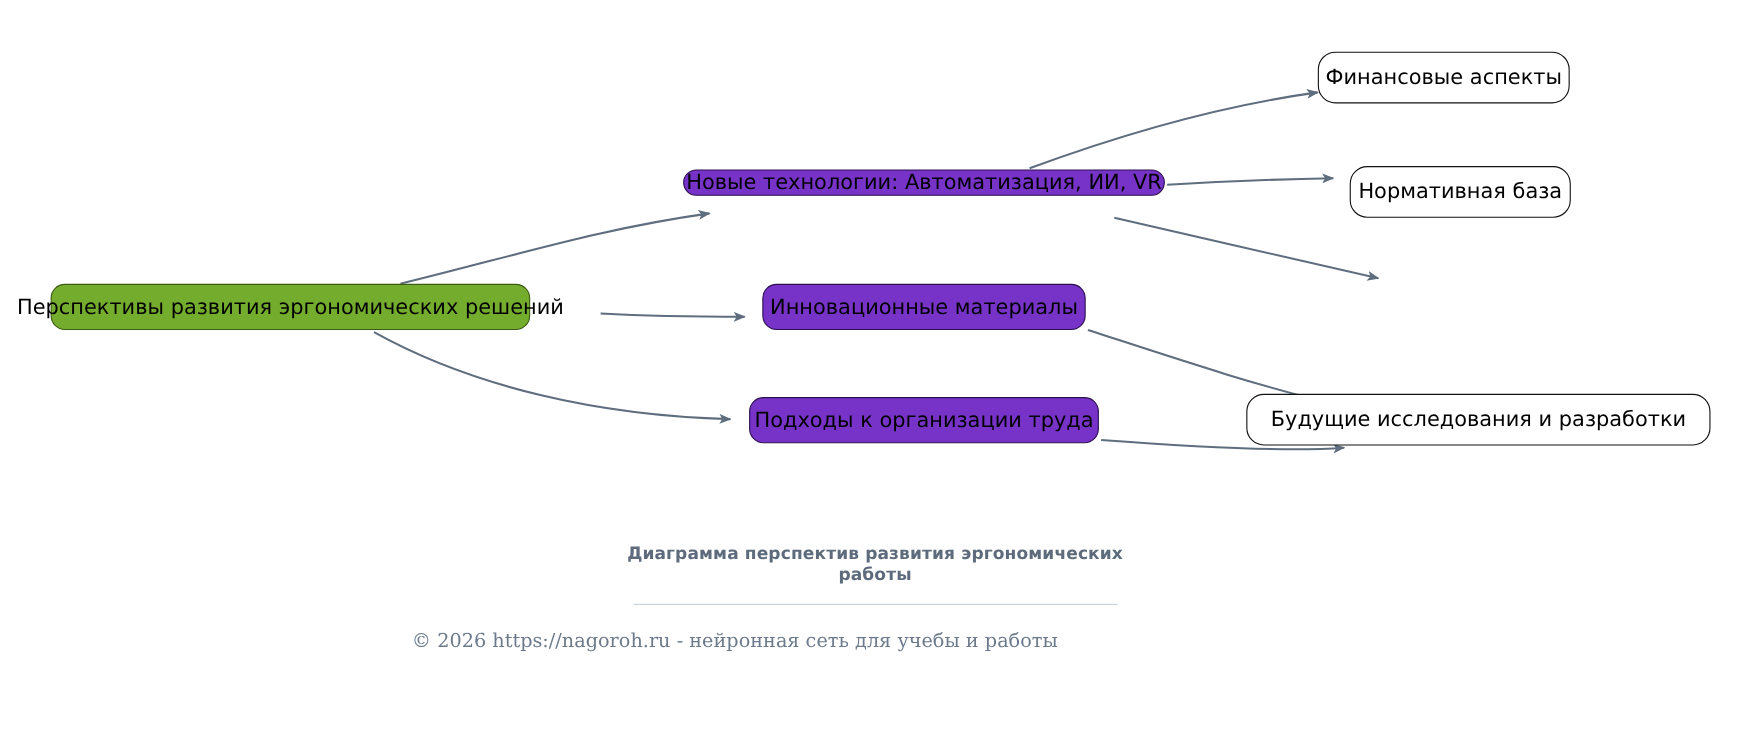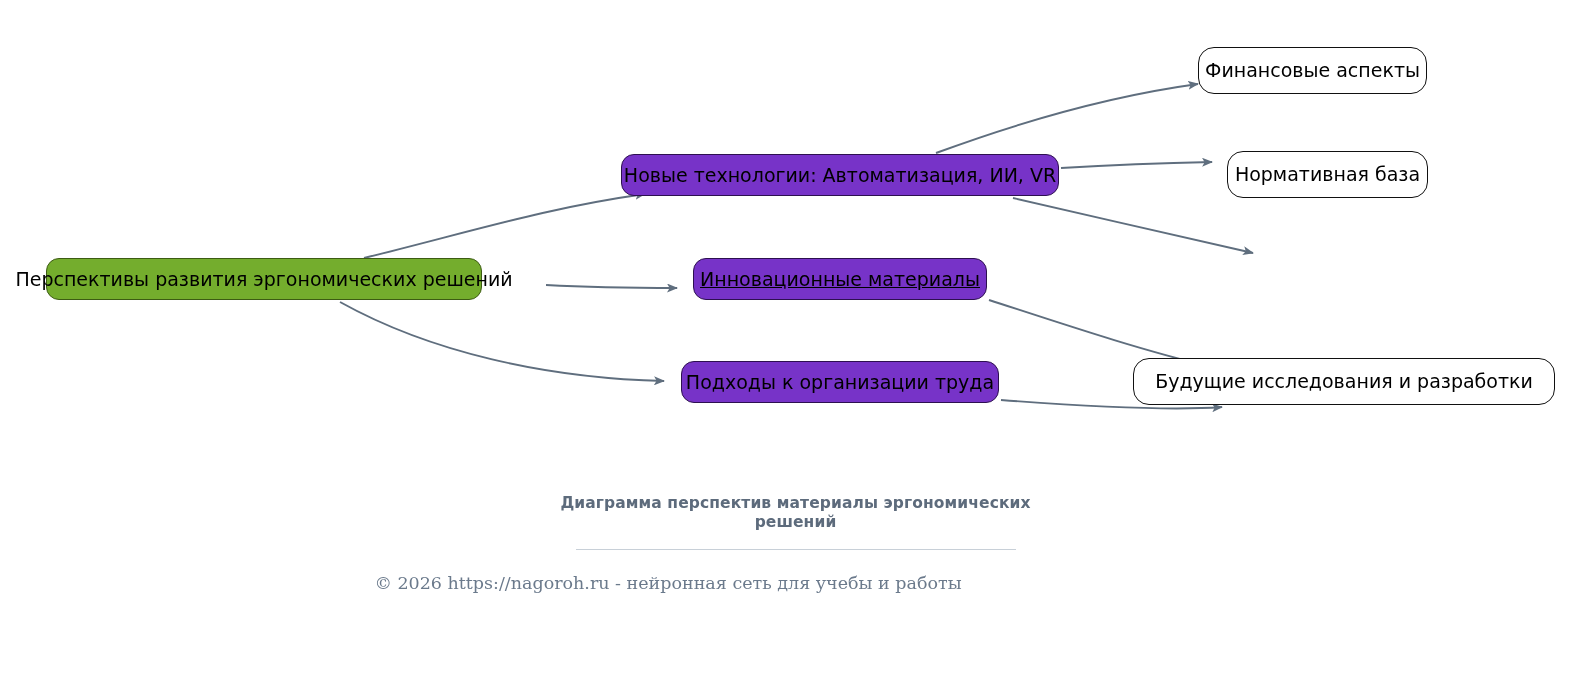--- a/index.html
+++ b/index.html
@@ -129,25 +129,25 @@
 
     <path d="M 989,300 C 1060,323 1140,350 1208,366" fill="none" stroke="#5f6e7e" stroke-width="1.9" marker-end="url(#arrowhead)"></path>
 
     <path d="M 1001,400 C 1080,406 1170,411 1222,407" fill="none" stroke="#5f6e7e" stroke-width="1.9" marker-end="url(#arrowhead)"></path>
   </svg>
 
   <div class="node node-root" style="left:46px; top:258px; width:436px; height:42px;">
     <span class="node-label">Перспективы развития эргономических решений</span>
   </div>
 
-  <div class="node node-branch" style="left:621px; top:154px; width:438px; height:42px;">
+  <div class="node node-branch" style="left:621px; top:154px; width:438px; height:24px;">
     <span class="node-label">Новые технологии: Автоматизация, ИИ, VR</span>
   </div>
 
-  <div class="node node-branch" style="left:693px; top:258px; width:294px; height:42px;text-decoration:underline;">
+  <div class="node node-branch" style="left:693px; top:258px; width:294px; height:42px;">
     <span class="node-label">Инновационные материалы</span>
   </div>
 
   <div class="node node-branch" style="left:681px; top:361px; width:318px; height:42px;">
     <span class="node-label">Подходы к организации труда</span>
   </div>
 
   <div class="node node-leaf" style="left:1198px; top:47px; width:229px; height:47px;">
     <span class="node-label">Финансовые аспекты</span>
   </div>
@@ -157,17 +157,17 @@
   </div>
 
 
   <div class="node node-leaf" style="left:1133px; top:358px; width:422px; height:47px;">
     <span class="node-label">Будущие исследования и разработки</span>
   </div>
 
 </div>
 
 <div id="caption-block">
-  <div id="caption-title">Диаграмма перспектив материалы эргономических решений</div>
+  <div id="caption-title">Диаграмма перспектив развития эргономических работы</div>
   <div id="caption-divider"></div>
 </div>
 
 <div id="footer-text">© 2026 https://nagoroh.ru - нейронная сеть для учебы и работы</div>
 
 </body></html>

